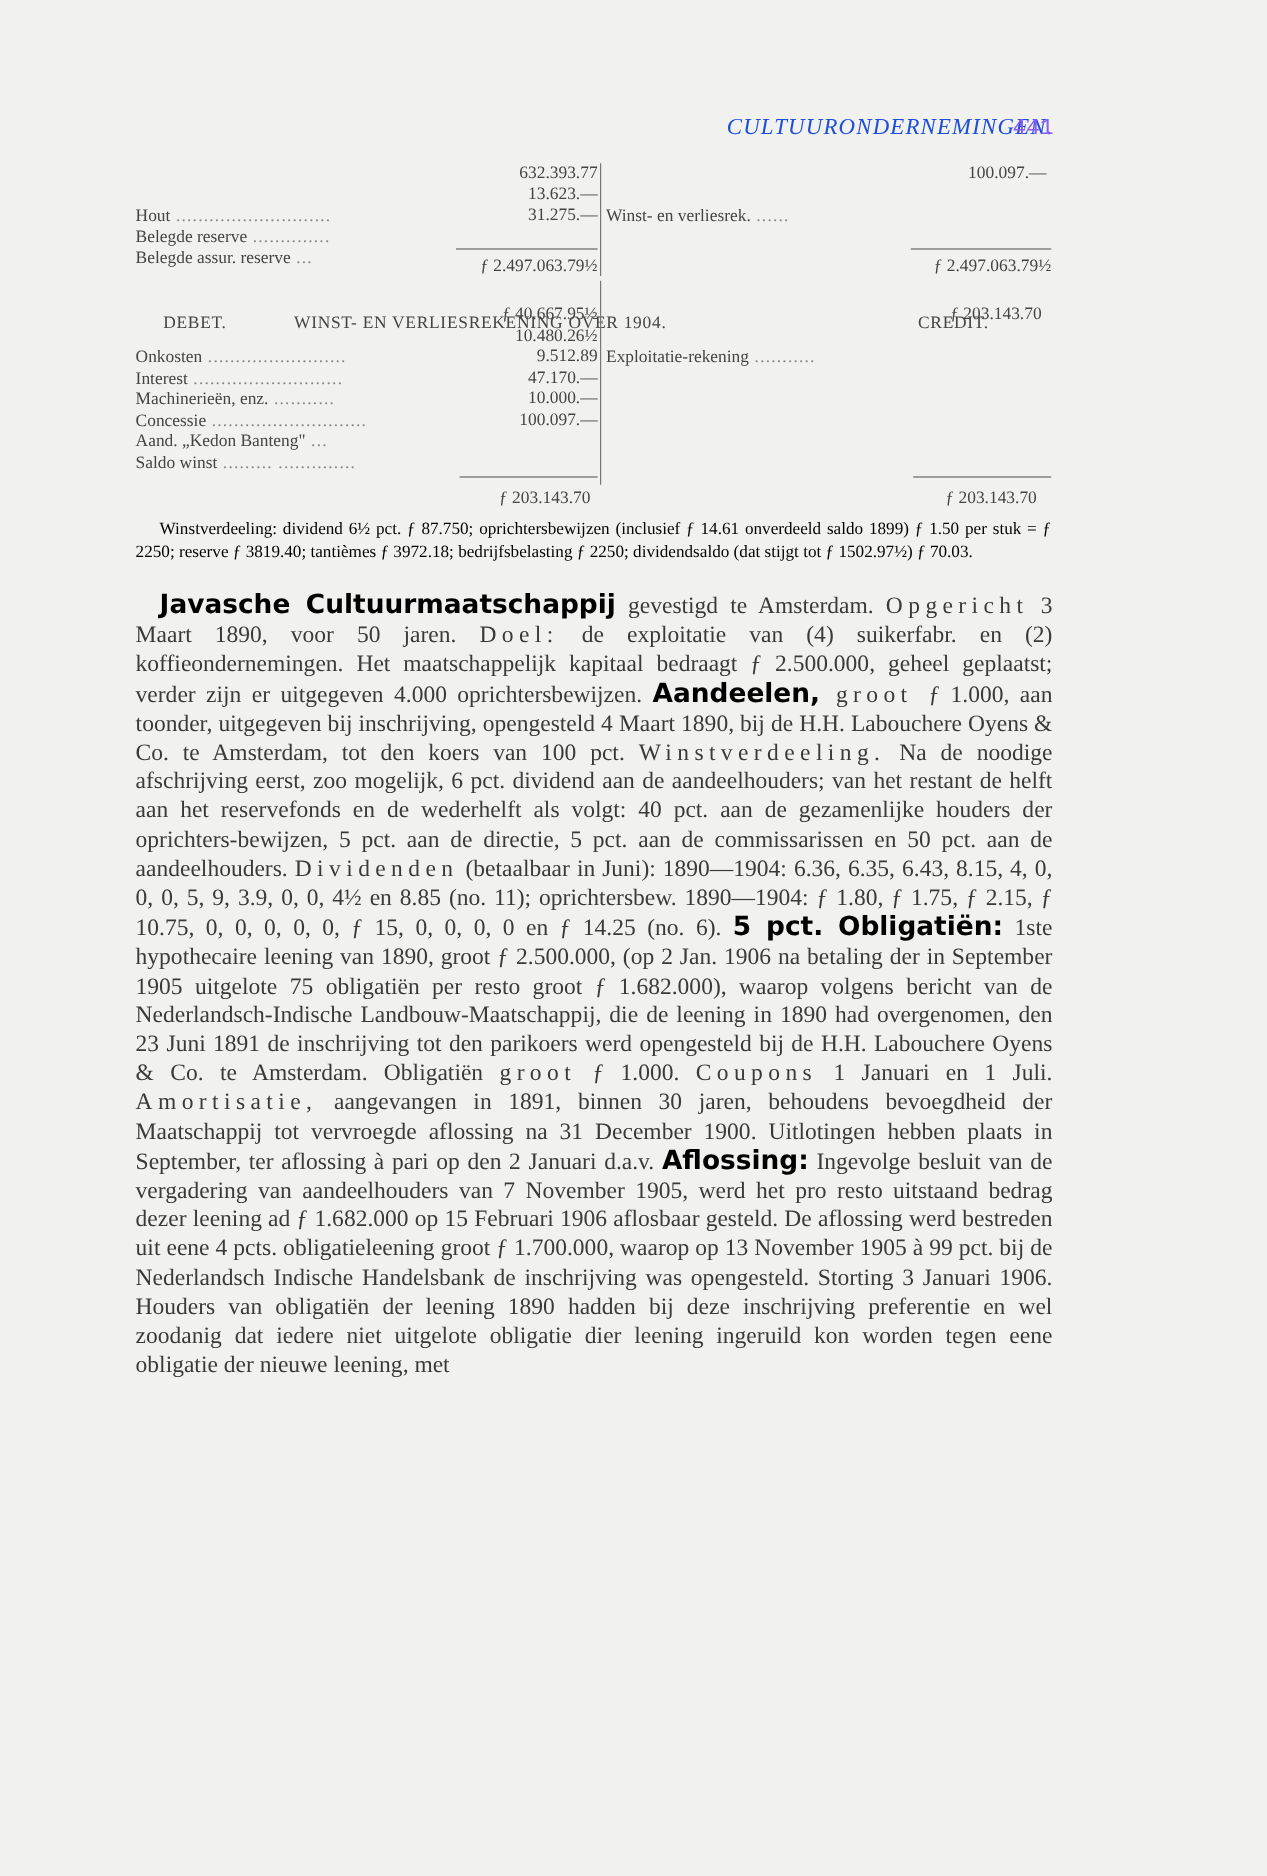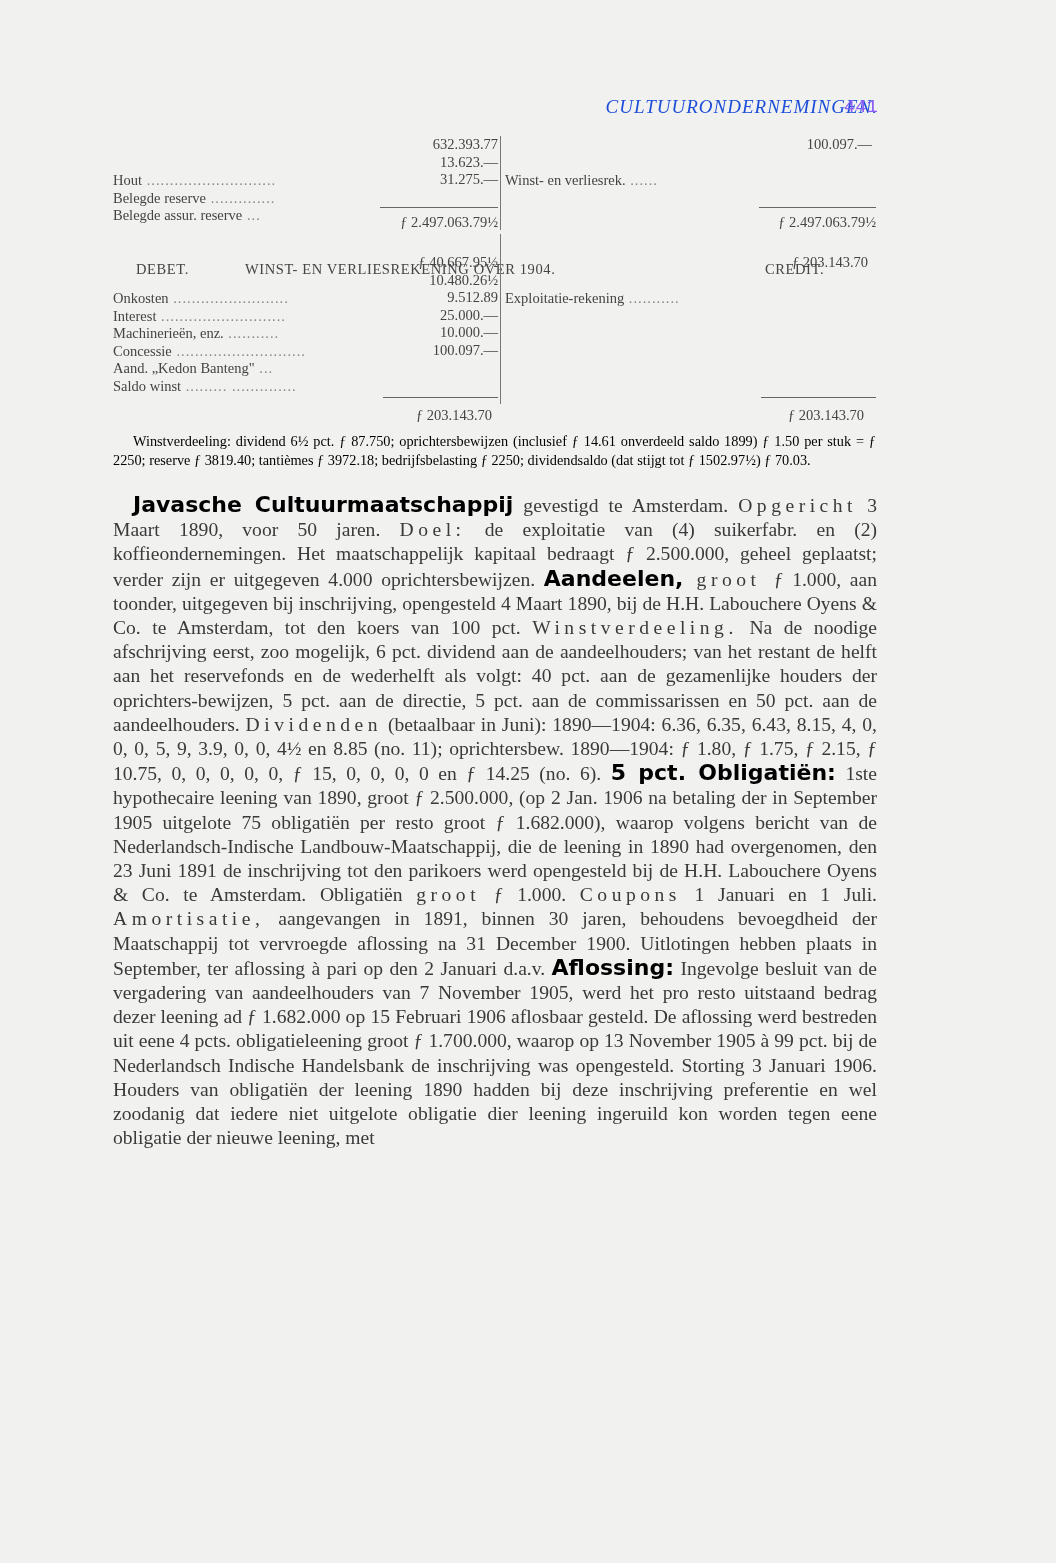--- a/index.html
+++ b/index.html
@@ -118,21 +118,21 @@
       <div class="row">
         <span class="lbl"><span>Interest</span><span class="dots"> ...........................</span></span>
         <span class="amt">10.480.26½</span>
       </div>
       <div class="row">
         <span class="lbl"><span>Machinerieën, enz.</span><span class="dots"> ...........</span></span>
         <span class="amt">9.512.89</span>
       </div>
       <div class="row">
         <span class="lbl"><span>Concessie</span><span class="dots"> ............................</span></span>
-        <span class="amt">25.000.—</span>
+        <span class="amt">47.170.—</span>
       </div>
       <div class="row">
         <span class="lbl"><span>Aand. „Kedon Banteng"</span><span class="dots"> ...</span></span>
         <span class="amt">10.000.—</span>
       </div>
       <div class="row">
         <span class="lbl"><span>Saldo winst</span><span class="dots"> ......... ..............</span></span>
         <span class="amt">100.097.—</span>
       </div>
       <div class="rule" style="left:270px; width:115px; top:143px;"></div>

